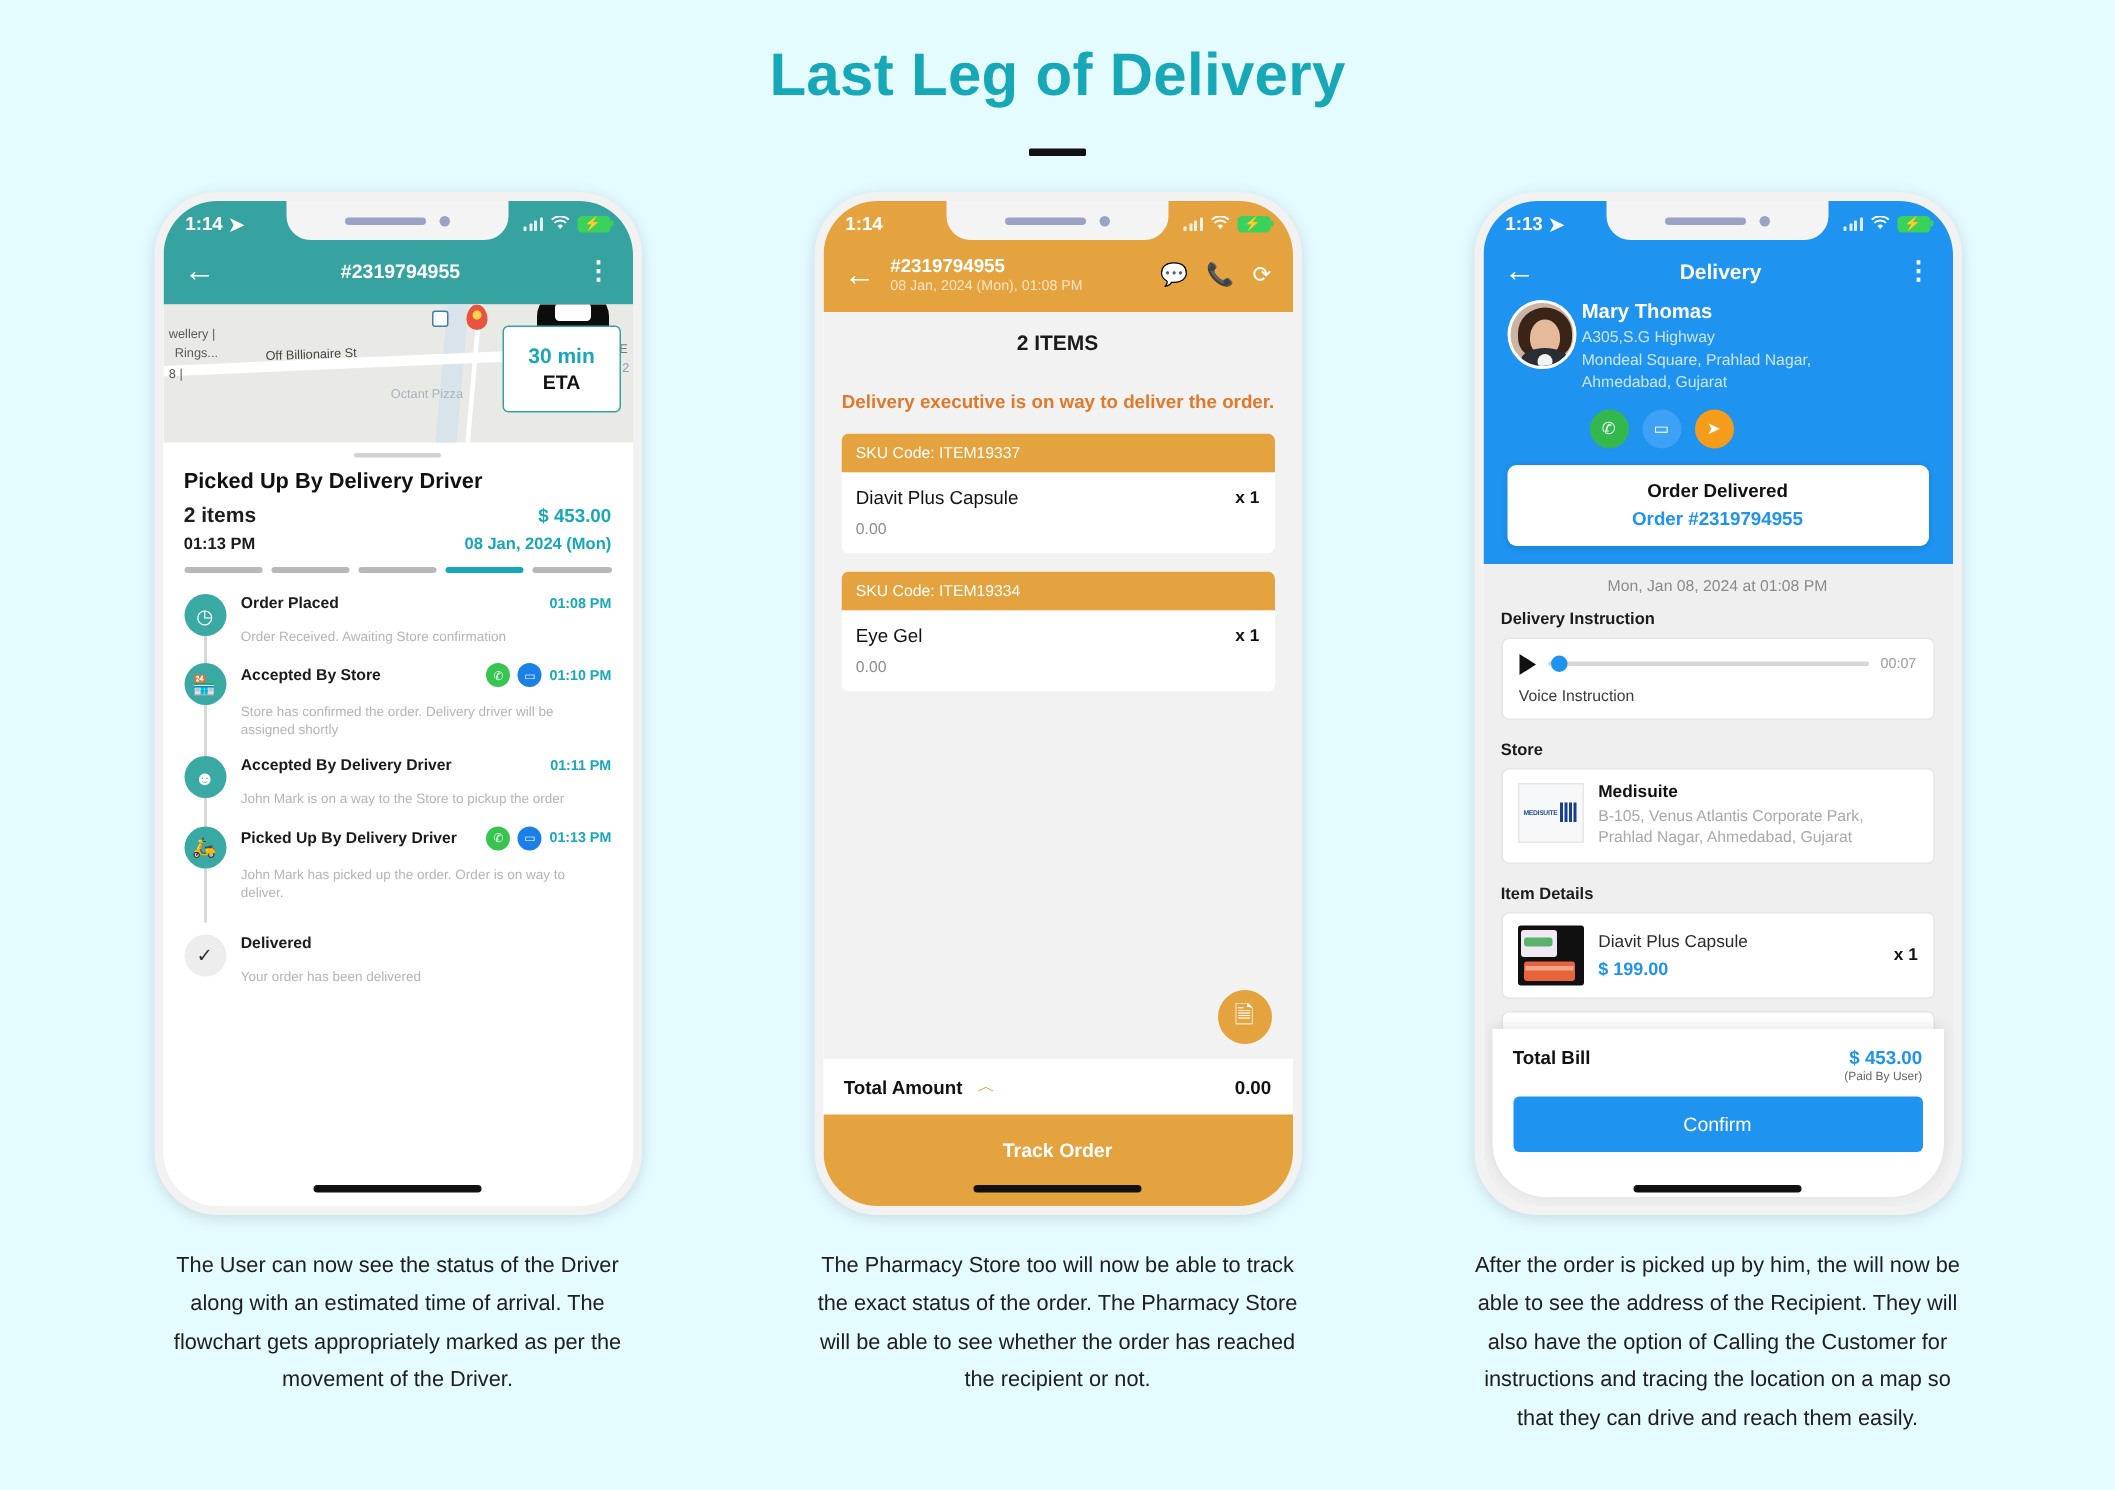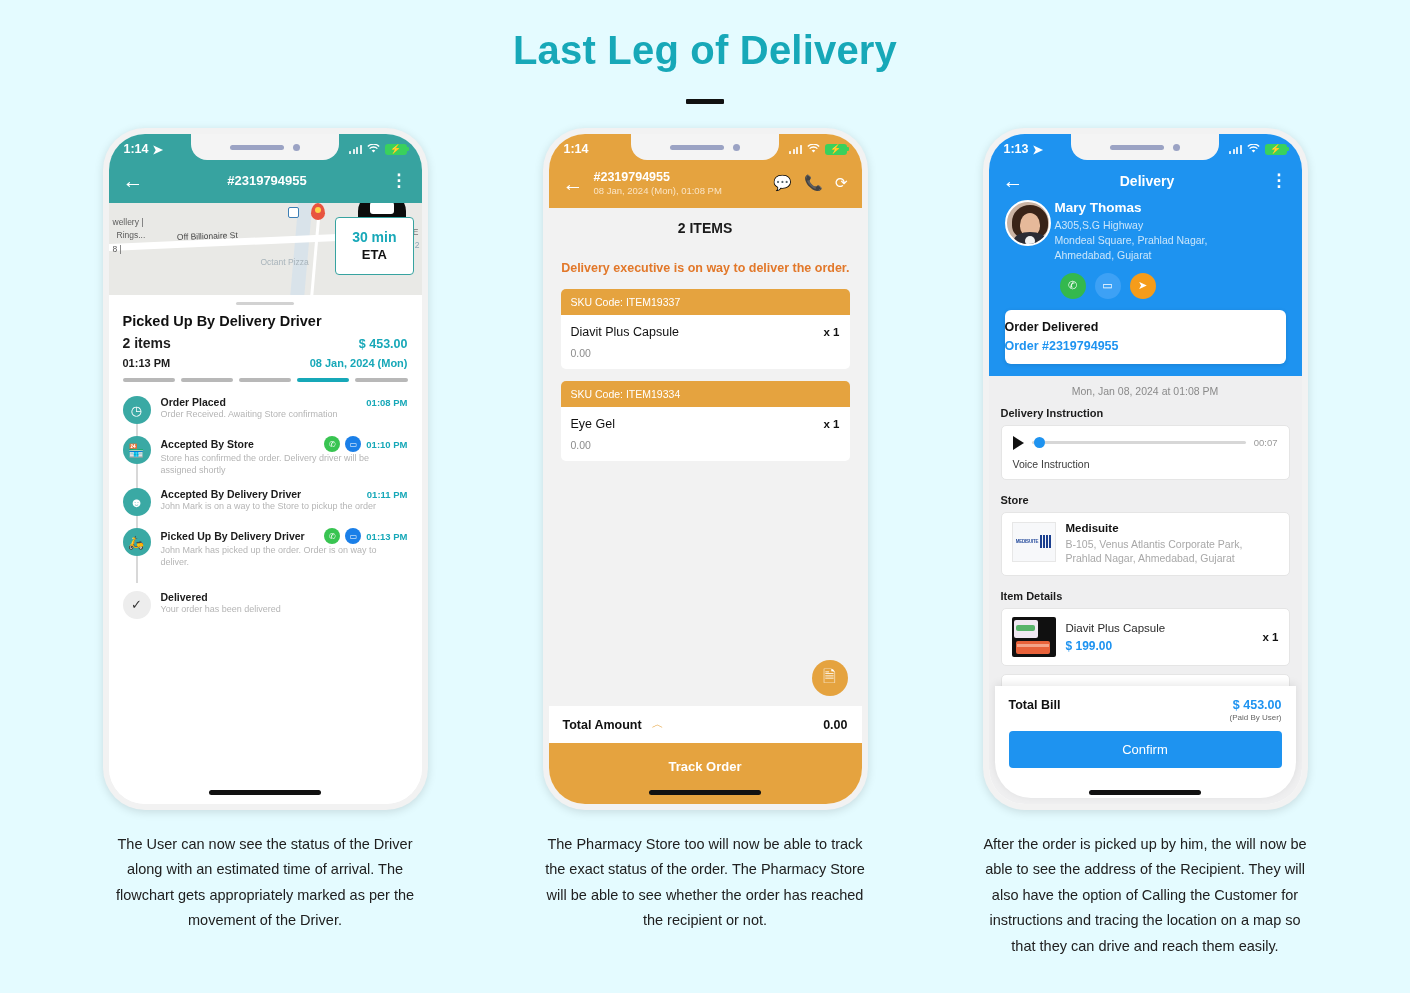--- a/index.html
+++ b/index.html
@@ -148,21 +148,21 @@
   .tl-ic {
     flex: 0 0 28px; width: 28px; height: 28px; border-radius: 50%;
     background: #3aa9a4; color: #fff; display: flex; align-items: center;
     justify-content: center; font-size: 13px; z-index: 2;
   }
   .tl-ic.grey { background: #ededed; color: #333; }
   .tl-txt { flex: 1; padding-left: 10px; }
   .tl-head { display: flex; align-items: center; }
   .tl-title { font-size: 10.5px; font-weight: bold; color: #1b1b1b; flex: 1; }
   .tl-time { font-size: 9.5px; color: #17a8b8; font-weight: bold; white-space: nowrap; }
-  .tl-sub { font-size: 9px; color: #b5b5b5; margin-top: 0; line-height: 1.35; }
+  .tl-sub { font-size: 9px; color: #b5b5b5; margin-top: 10px; line-height: 1.35; }
   .mini { width: 16px; height: 16px; border-radius: 50%; display: flex;
           align-items: center; justify-content: center; font-size: 8px; color: #fff; margin-right: 5px; }
   .mini.call { background: #38c451; }
   .mini.chat { background: #1a7fe8; }
 
   
   .p2 .statusbar, .p2 .appbar { background: #e5a33f; }
   .p2-appbar-txt { flex: 1; padding-left: 10px; }
   .p2-order { font-size: 12.5px; font-weight: bold; }
   .p2-sub { font-size: 9.5px; color: #fae4c4; margin-top: 1px; }
@@ -214,21 +214,21 @@
   .act {
     width: 26px; height: 26px; border-radius: 50%;
     display: flex; align-items: center; justify-content: center;
     color: #fff; font-size: 11px;
   }
   .act.call { background: #34b84e; }
   .act.chat { background: #3da1f5; }
   .act.nav { background: #f59c1a; }
   .p3-delivered-wrap { position: relative; margin-top: 11px; padding: 0 2px; }
   .p3-delivered {
-    background: #fff; border-radius: 6px; 
+    background: #fff; border-radius: 6px; text-align: center;
     padding: 10px 0 11px; box-shadow: 0 1px 4px rgba(0,0,0,.12);
   }
   .p3-del-t { font-size: 12.5px; font-weight: bold; color: #111; }
   .p3-del-o { font-size: 12.5px; font-weight: bold; color: #1e93f0; margin-top: 5px; }
   .p3-body { flex: 1; background: #efeff0; padding: 0 12px; overflow: hidden; }
   .p3-stamp { text-align: center; font-size: 10.5px; color: #8a8a8a; padding: 9px 0 10px; }
   .sec-lbl { font-size: 11px; font-weight: bold; color: #1b1b1b; margin-bottom: 6px; }
   .card { background: #fff; border-radius: 5px; border: 1px solid #e5e5e5; }
   .voice { padding: 10px 11px 9px; }
   .voice-row { display: flex; align-items: center; gap: 8px; }

